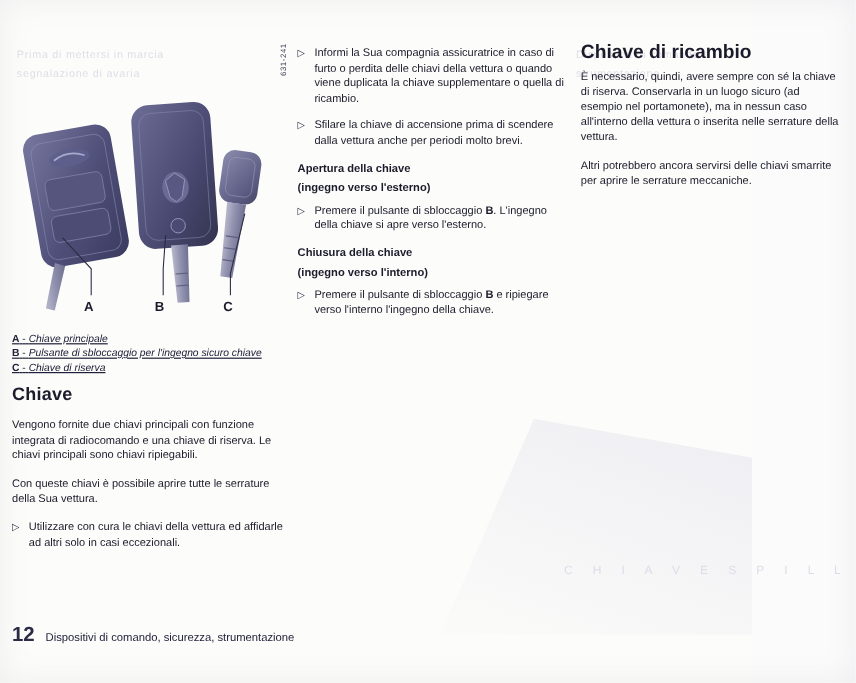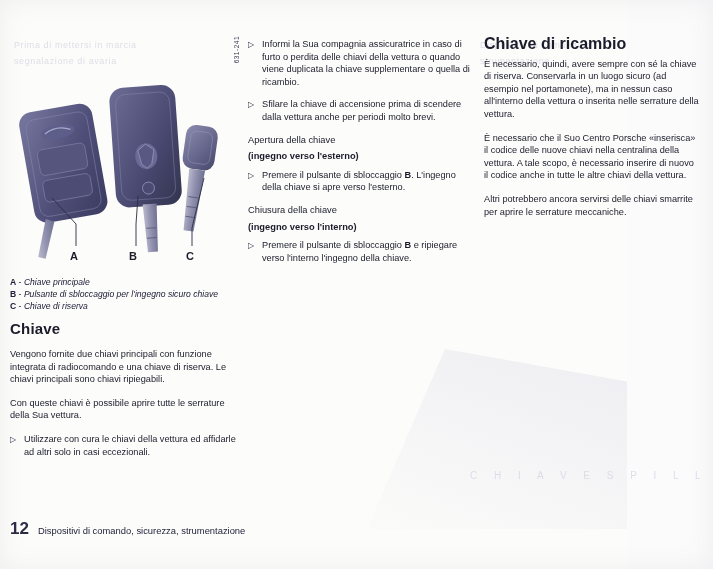--- a/index.html
+++ b/index.html
@@ -66,21 +66,21 @@
 
   
   .legend {
     position: absolute;
     left: 10px; top: 276px;
     width: 230px;
     font-size: 8.6px;
     line-height: 12.2px;
     color: #20203a;
   }
-  .legend div { white-space: nowrap; }
+  .legend div { white-space: nowrap; text-decoration: underline; }
   .legend b { font-weight: bold; }
   .legend i { font-style: italic; }
 
   
   .h-chiave {
     position: absolute;
     left: 10px; top: 320px;
     font-size: 15px;
     font-weight: bold;
     letter-spacing: .2px;
@@ -110,21 +110,21 @@
 
   
   .col-mid {
     position: absolute;
     left: 248px; top: 38px;
     width: 222px;
     font-size: 9.2px;
     line-height: 12.6px;
   }
   .sub-h {
-    font-weight: normal;
+    font-weight: bold;
     margin: 0 0 4px 0;
     font-size: 9.3px;
   }
   .sub-h2 {
     font-weight: bold;
     margin: 0 0 6px 0;
     font-size: 9.3px;
   }
   .code-vert {
     position: absolute;
@@ -316,21 +316,20 @@
 
     <div class="bullet-row">
       <span class="tri">▷</span>
       <span class="btxt"><span>Premere il pulsante di sbloccaggio </span><b>B</b><span> e ripiegare verso l'interno l'ingegno della chiave.</span></span>
     </div>
   </div>
 
   <div class="col-right">
     <div class="r-h">Chiave di ricambio</div>
     <p>È necessario, quindi, avere sempre con sé la chiave di riserva. Conservarla in un luogo sicuro (ad esempio nel portamonete), ma in nessun caso all'interno della vettura o inserita nelle serrature della vettura.</p>
-    <p>È necessario che il Suo Centro Porsche «inserisca» il codice delle nuove chiavi nella centralina della vettura. A tale scopo, è necessario inserire di nuovo il codice anche in tutte le altre chiavi della vettura.</p>
     <p>Altri potrebbero ancora servirsi delle chiavi smarrite per aprire le serrature meccaniche.</p>
   </div>
 
   <div class="footer">
     <span class="pno">12</span>
     <span class="ftxt">Dispositivi di comando, sicurezza, strumentazione</span>
   </div>
 
   <div class="edge-shadow"></div>
 </div>

